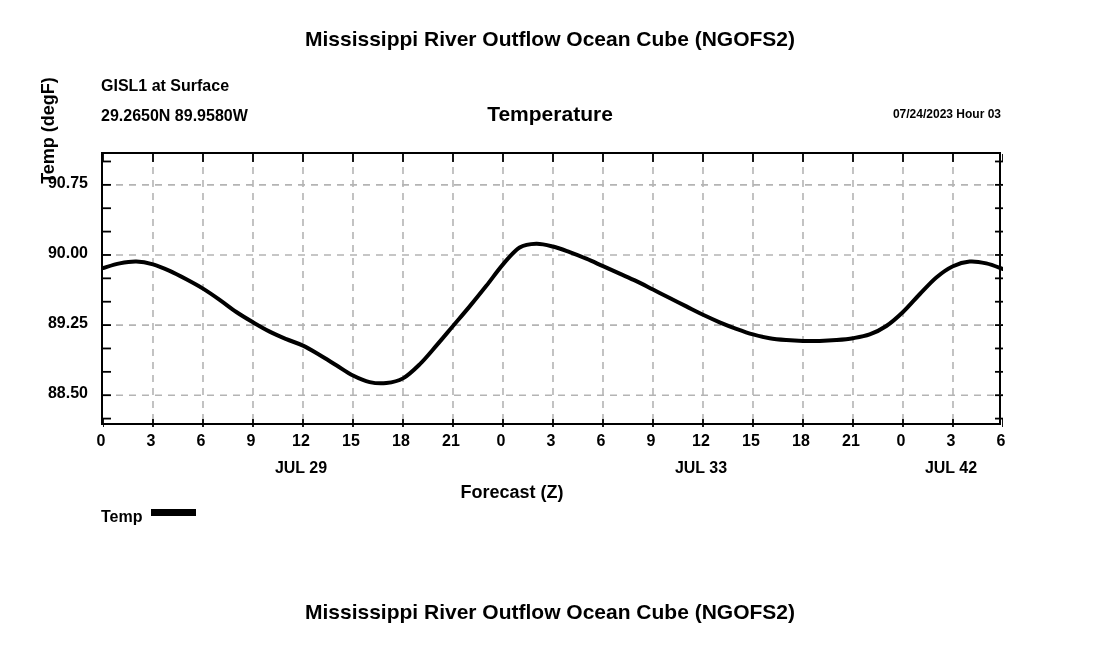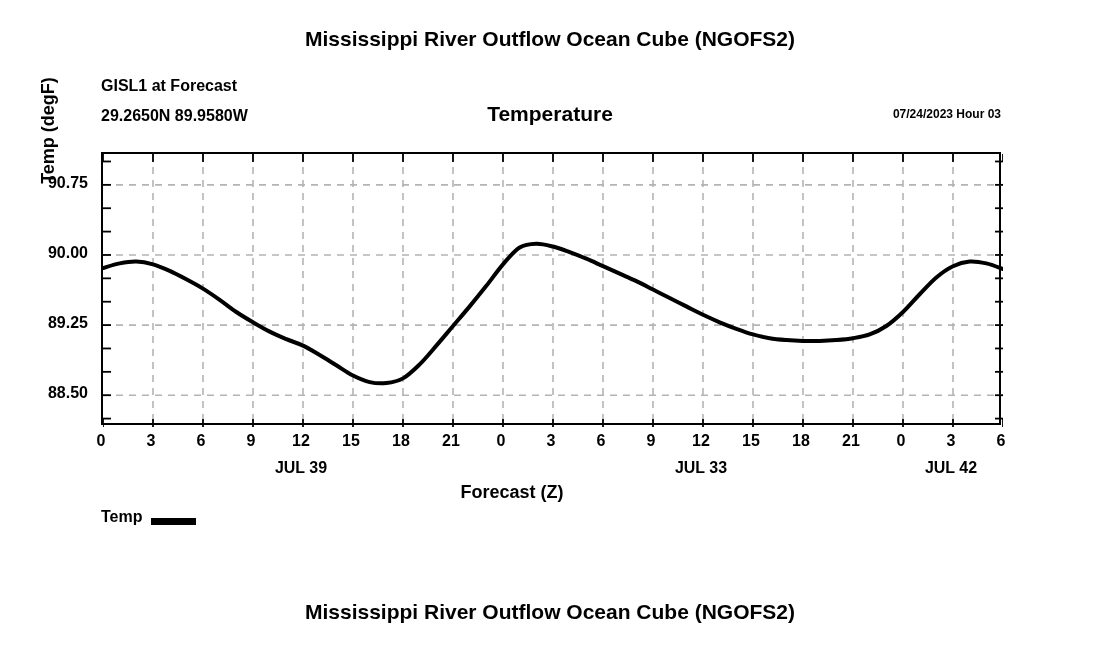--- a/index.html
+++ b/index.html
@@ -143,41 +143,41 @@
     font-size: 18px;
     font-weight: bold;
   }
 
   
   #legend {
     position: absolute;
     left: 101px;
     top: 509px;
     display: flex;
-    align-items: flex-end;
+    align-items: flex-start;
     gap: 9px;
   }
   .legend-label {
     font-size: 16px;
     font-weight: bold;
     line-height: 1;
   }
   .legend-swatch {
     display: inline-block;
     width: 45px;
     height: 7px;
     background: #000000;
   }
 </style>
 </head>
 <body>
 
 <div class="title-top">Mississippi River Outflow Ocean Cube (NGOFS2)</div>
 
-<div class="station-line1">GISL1 at Forecast</div>
+<div class="station-line1">GISL1 at Surface</div>
 <div class="station-line2">29.2650N  89.9580W</div>
 <div class="var-name">Temperature</div>
 <div class="cycle-stamp">07/24/2023 Hour 03</div>
 
 <div class="ylabel">Temp (degF)</div>
 
 <div id="ytick-layer">
     <div class="ytick" style="top: 385.212px;">88.50</div>
     <div class="ytick" style="top: 315.092px;">89.25</div>
     <div class="ytick" style="top: 244.973px;">90.00</div>
@@ -292,21 +292,21 @@
     <div class="xtick" style="left: 551px;">3</div>
     <div class="xtick" style="left: 601px;">6</div>
     <div class="xtick" style="left: 651px;">9</div>
     <div class="xtick" style="left: 701px;">12</div>
     <div class="xtick" style="left: 751px;">15</div>
     <div class="xtick" style="left: 801px;">18</div>
     <div class="xtick" style="left: 851px;">21</div>
     <div class="xtick" style="left: 901px;">0</div>
     <div class="xtick" style="left: 951px;">3</div>
     <div class="xtick" style="left: 1001px;">6</div>
-    <div class="daylabel" style="left: 301px;">JUL 39</div>
+    <div class="daylabel" style="left: 301px;">JUL 29</div>
     <div class="daylabel" style="left: 701px;">JUL 33</div>
     <div class="daylabel" style="left: 951px;">JUL 42</div>
   </div>
 
 <div class="xaxis-title">Forecast (Z)</div>
 
 <div id="legend">
   <span class="legend-label">Temp</span>
   <span class="legend-swatch"></span>
 </div>

